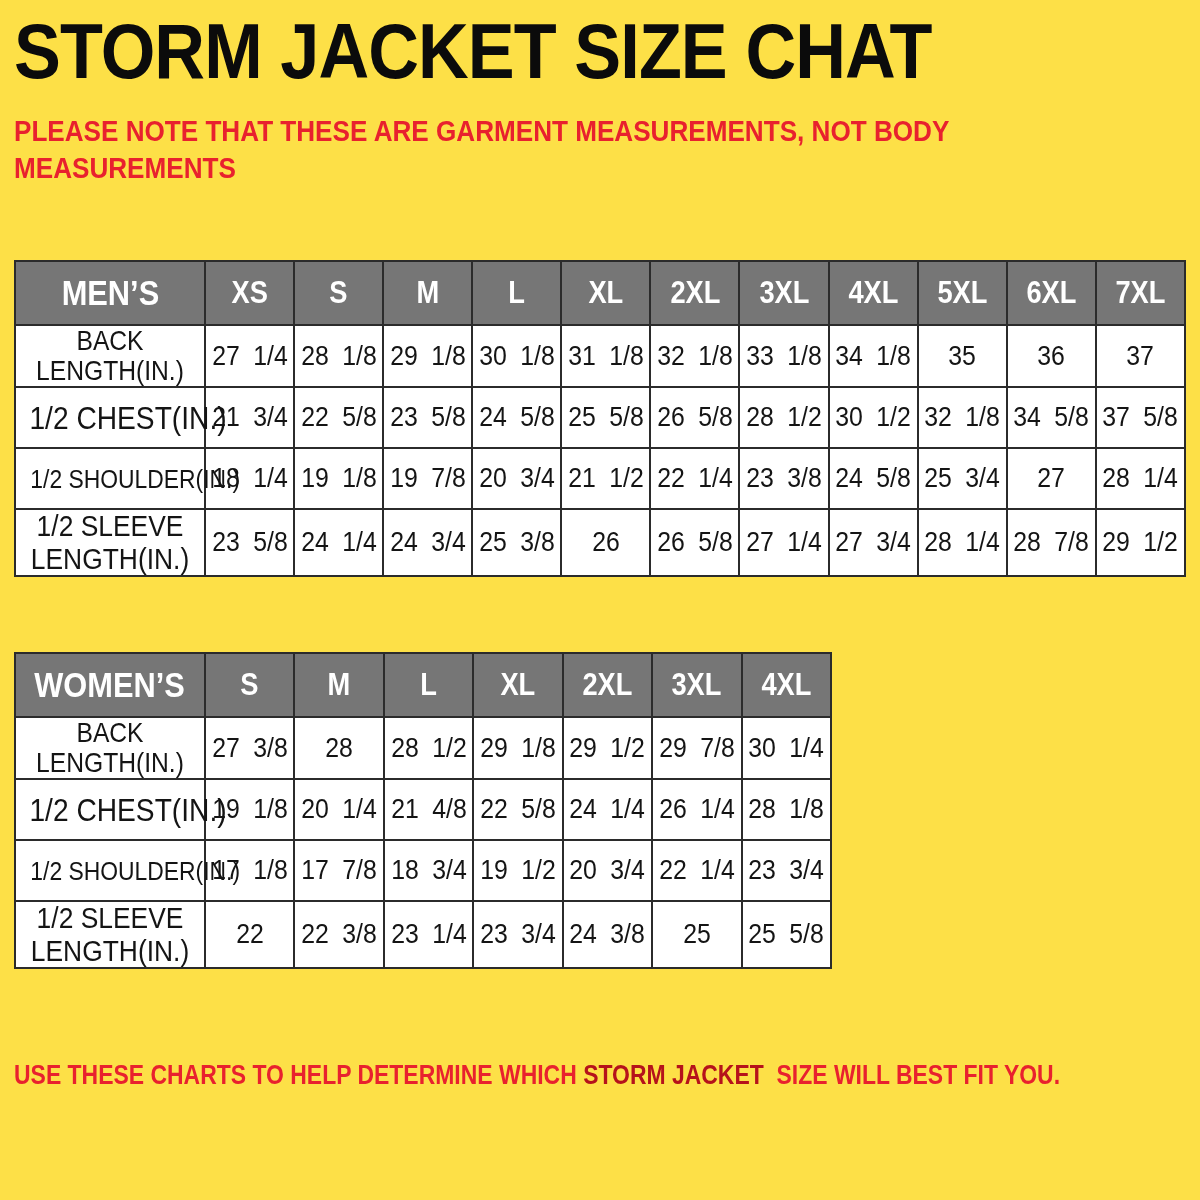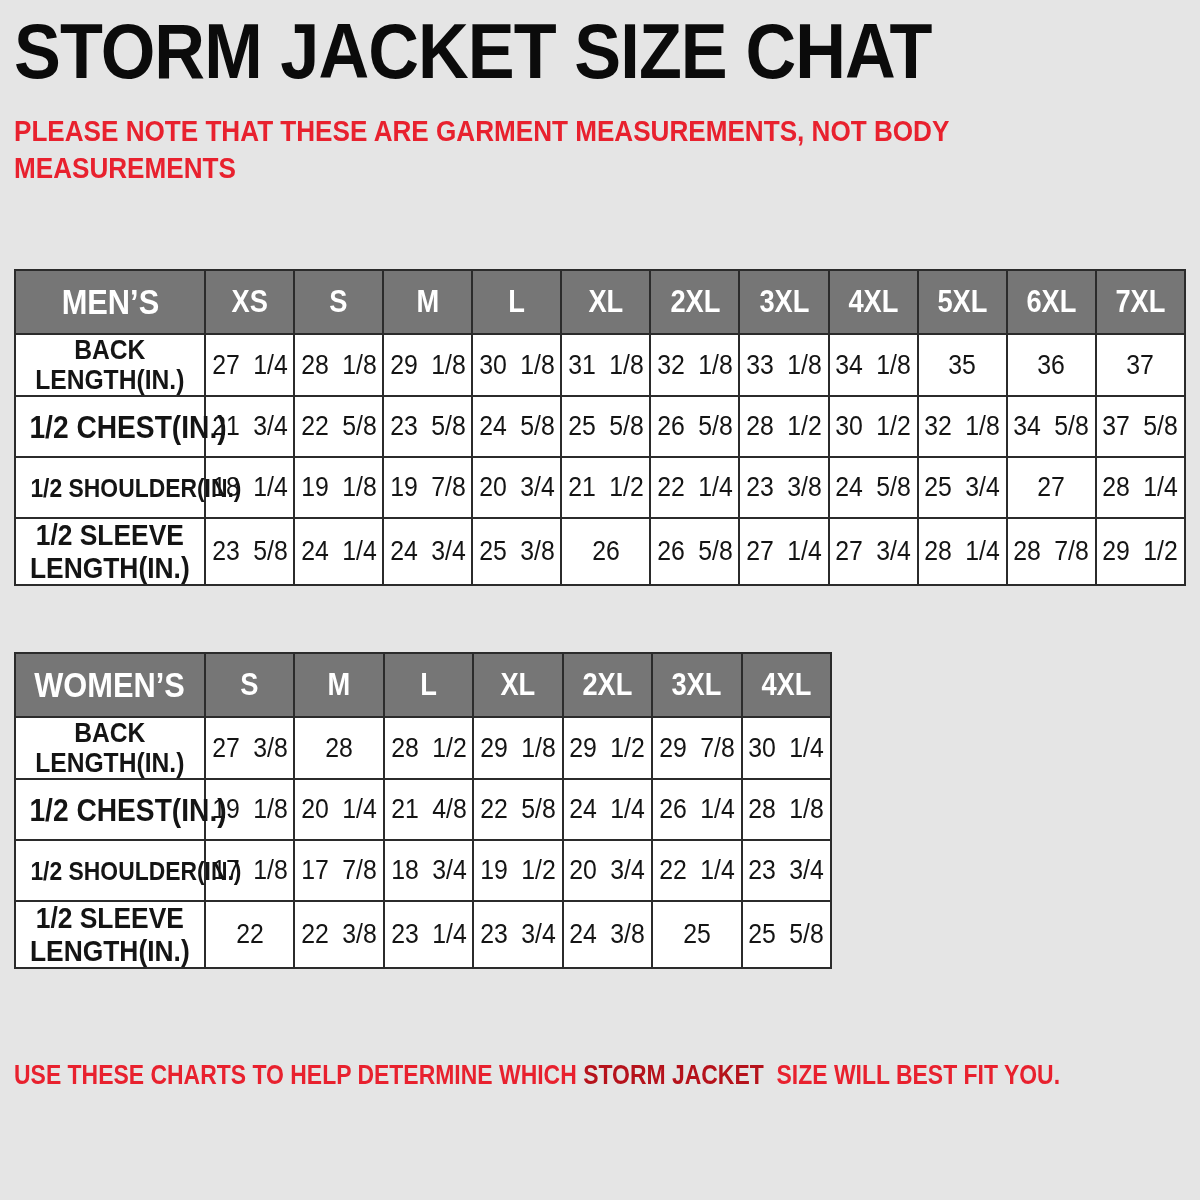--- a/index.html
+++ b/index.html
@@ -5,21 +5,21 @@
   html, body {
     margin: 0;
     padding: 0;
     background: #ffffff;
     font-family: "Liberation Sans", sans-serif;
   }
   .canvas {
     position: relative;
     width: 1200px;
     height: 1200px;
-    background: #e5e5e5;
+    background: #fde047;
     overflow: hidden;
   }
 
   
   .page-title {
     position: absolute;
     top: 12px;
     left: 14px;
     font-size: 78px;
     font-weight: bold;
@@ -52,21 +52,21 @@
     white-space: pre;
     transform: scaleX(0.85);
     transform-origin: top left;
   }
   .footer-text .highlight {
     color: #b5121b;
   }
 
   
   .table-wrap { position: absolute; left: 14px; }
-  .table-wrap.mens   { top: 269px; }
+  .table-wrap.mens   { top: 260px; }
   .table-wrap.womens { top: 652px; }
 
   table.size-table {
     border-collapse: collapse;
     table-layout: fixed;
   }
   table.size-table.mens-t   { width: 1172px; }
   table.size-table.womens-t { width: 818px; padding-left: 12px; }
 
   .size-table th, .size-table td {
@@ -88,21 +88,21 @@
 
   .cond {
     display: inline-block;
     transform: scaleX(0.88);
     white-space: nowrap;
     line-height: 1.08;
   }
   .group-cell .cond { font-size: 35px; font-weight: bold; }
   .size-cell  .cond { font-size: 31px; font-weight: bold; }
 
-  .row-label { font-weight: bold; }
+  .row-label { font-weight: normal; }
   .row-label.lbl-xl .cond { font-size: 32px; }
   .row-label.lbl-lg .cond { font-size: 30px; }
   .row-label.lbl-md .cond { font-size: 28px; }
   .row-label.lbl-sm .cond { font-size: 26px; }
 
   .val-cell .val {
     display: inline-block;
     transform: scaleX(0.92);
     font-size: 27px;
     font-weight: normal;

